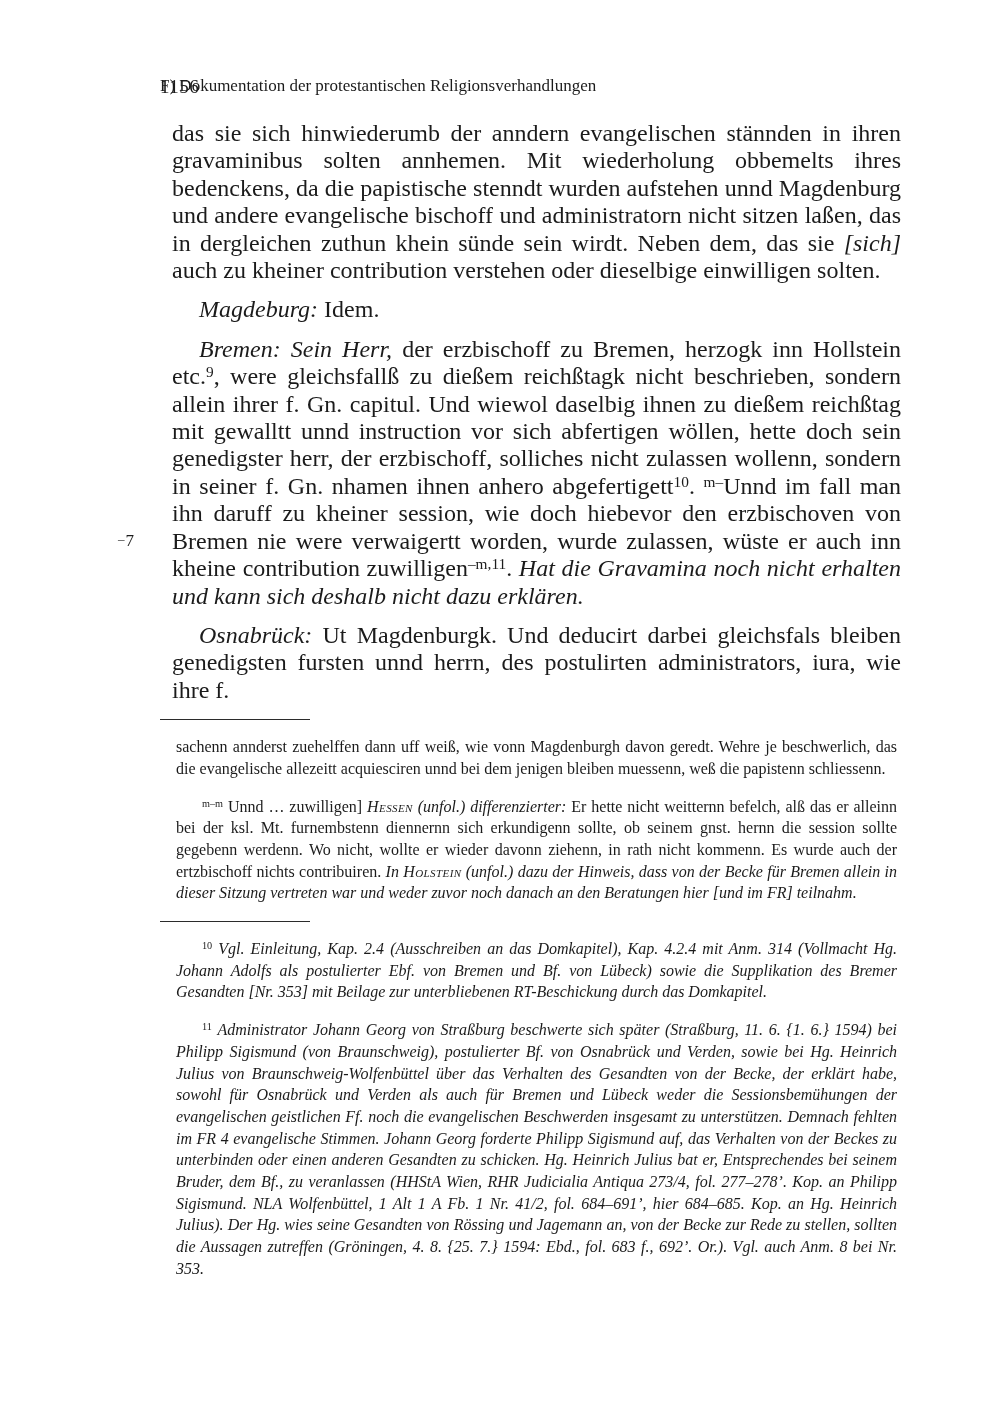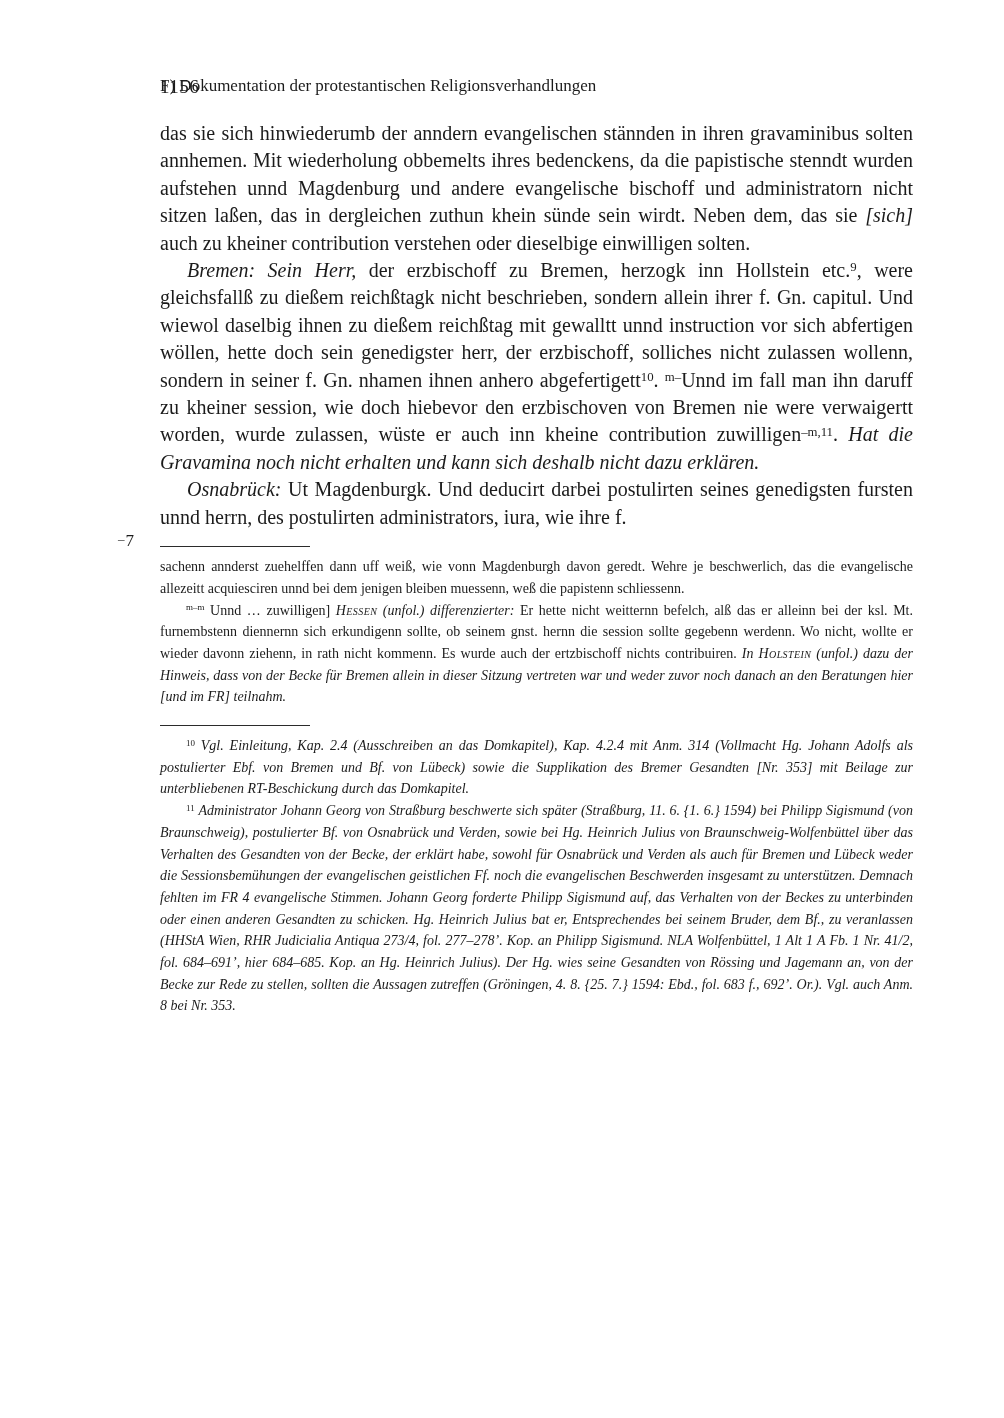--- a/index.html
+++ b/index.html
@@ -26,22 +26,22 @@
     position: absolute;
     left: 0; top: 0;
     letter-spacing: 0.5px;
   }
   .running-header .head {
     display: block;
     font-size: 17px;
   }
   
   .body-text p.para {
-    margin: 0;
-    font-size: 20px;
+    margin: 12px;
+    font-size: 24px;
     line-height: 27.4px;
     text-align: justify;
     hyphens: none;
   }
   .indent { text-indent: 27px; }
   
   .margin-note {
     position: absolute;
     left: 118px;
     top: 531px;
@@ -57,22 +57,22 @@
   
   hr.fnrule {
     border: 0;
     border-top: 1.5px solid #2b2b2b;
     width: 150px;
     margin: 0 0 9px 0;
   }
   .apparatus { margin-top: 15px; }
   .footnotes { margin-top: 17px; }
   p.para-sm {
-    margin: 0;
-    font-size: 14px;
+    margin: 16px;
+    font-size: 16px;
     line-height: 21.7px;
     text-align: justify;
     hyphens: none;
   }
   .indent-sm { text-indent: 26px; }
   
   .i { font-style: italic; }
   .sc { font-variant: small-caps; letter-spacing: 0.4px; }
   .u { }
   .sup {
@@ -87,22 +87,23 @@
 
 <div class="page">
 
   <header class="running-header">
     <span class="pagenum">1156</span>
     <span class="head">F) Dokumentation der protestantischen Religionsverhandlungen</span>
   </header>
 
   <section class="body-text">
     <p class="para"><span>das sie sich hinwiederumb der anndern evangelischen stännden in ihren gravaminibus solten annhemen. Mit wiederholung obbemelts ihres bedenckens, da die papistische stenndt wurden aufstehen unnd Magdenburg und andere evangelische bischoff und administratorn nicht sitzen laßen, das in dergleichen zuthun khein sünde sein wirdt. Neben dem, das sie </span><span class="i">[sich]</span><span> auch zu kheiner contribution verstehen oder dieselbige einwilligen solten.</span></p>
+    <p class="para indent"><span class="i">Magdeburg:</span><span> Idem.</span></p>
     <p class="para indent"><span class="i">Bremen: Sein Herr,</span><span> der erzbischoff zu Bremen, herzogk inn Hollstein etc.</span><span class="sup">9</span><span>, were gleichsfallß zu dießem reichßtagk nicht beschrieben, sondern allein ihrer f. Gn. capitul. Und wiewol daselbig ihnen zu dießem reichßtag mit gewalltt unnd instruction vor sich abfertigen wöllen, hette doch sein genedigster herr, der erzbischoff, solliches nicht zulassen wollenn, sondern in seiner f. Gn. nhamen ihnen anhero abgefertigett</span><span class="sup">10</span><span>. </span><span class="sup">m–</span><span>Unnd im fall man ihn daruff zu kheiner session, wie doch hiebevor den erzbischoven von Bremen nie were verwaigertt worden, wurde zulassen, wüste er auch inn kheine contribution zuwilligen</span><span class="sup">–m,11</span><span>. </span><span class="i">Hat die Gravamina noch nicht erhalten und kann sich deshalb nicht dazu erklären.</span></p>
-    <p class="para indent"><span class="i">Osnabrück:</span><span> Ut Magdenburgk. Und deducirt darbei postulirten seines genedigsten fursten unnd herrn, des postulirten administrators, iura, wie ihre f.</span></p>
+    <p class="para indent"><span class="i">Osnabrück:</span><span> Ut Magdenburgk. Und deducirt darbei gleichsfals bleiben genedigsten fursten unnd herrn, des postulirten administrators, iura, wie ihre f.</span></p>
   </section>
 
   <div class="margin-note">
     <span class="margin-dash">–</span><span>7</span>
   </div>
 
   <section class="apparatus">
     <hr class="fnrule">
     <p class="para-sm"><span>sachenn annderst zuehelffen dann uff weiß, wie vonn Magdenburgh davon geredt. Wehre je beschwerlich, das die evangelische allezeitt acquiesciren unnd bei dem jenigen bleiben muessenn, weß die papistenn schliessenn.</span></p>
     <p class="para-sm indent-sm"><span class="sup">m–m</span><span> Unnd … zuwilligen] </span><span class="i sc">Hessen</span><span class="i"> (unfol.) differenzierter:</span><span> Er hette nicht weitternn befelch, alß das er alleinn bei der ksl. Mt. furnembstenn diennernn sich erkundigenn sollte, ob seinem gnst. hernn die session sollte gegebenn werdenn. Wo nicht, wollte er wieder davonn ziehenn, in rath nicht kommenn. Es wurde auch der ertzbischoff nichts contribuiren. </span><span class="i">In </span><span class="i sc">Holstein</span><span class="i"> (unfol.) dazu der Hinweis, dass von der Becke für Bremen allein in dieser Sitzung vertreten war und weder zuvor noch danach an den Beratungen hier [und im FR] teilnahm.</span></p>

